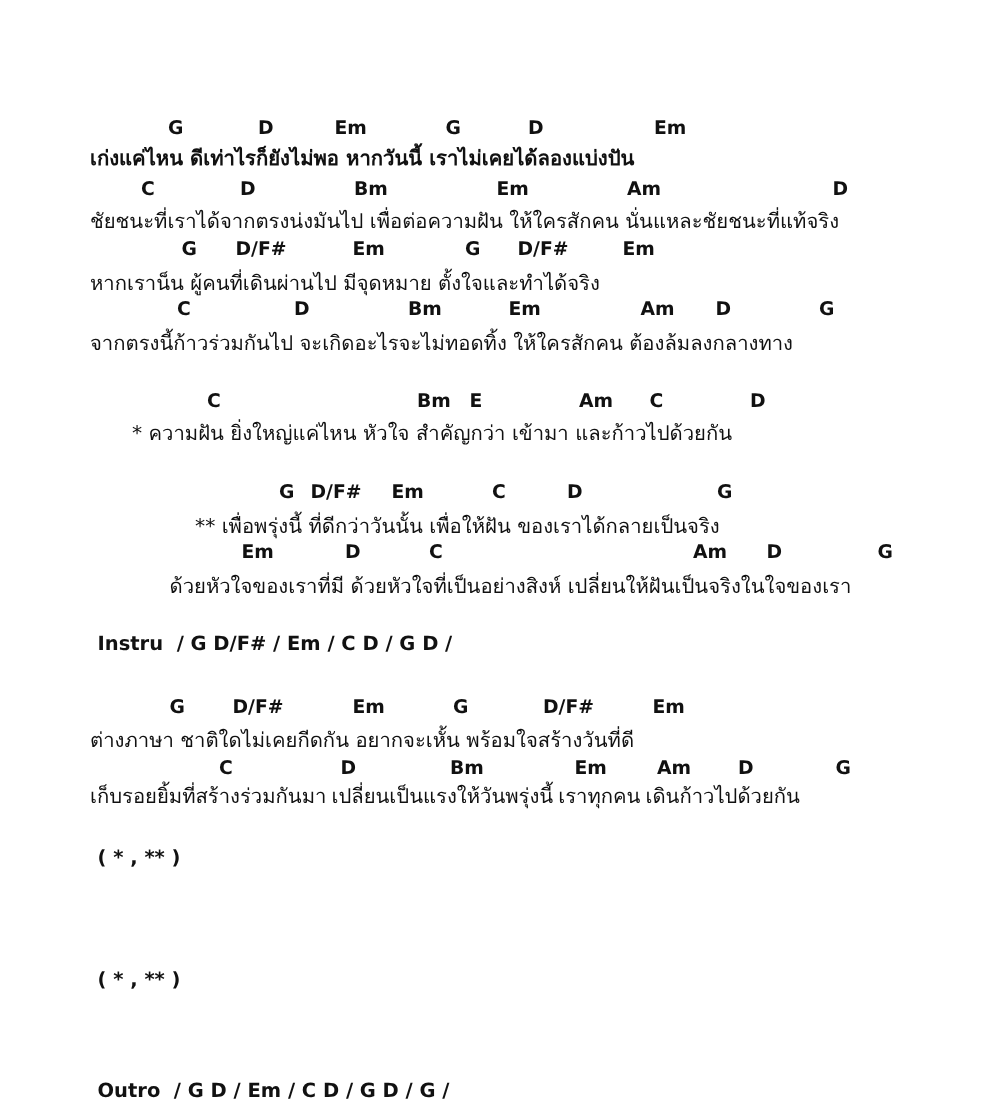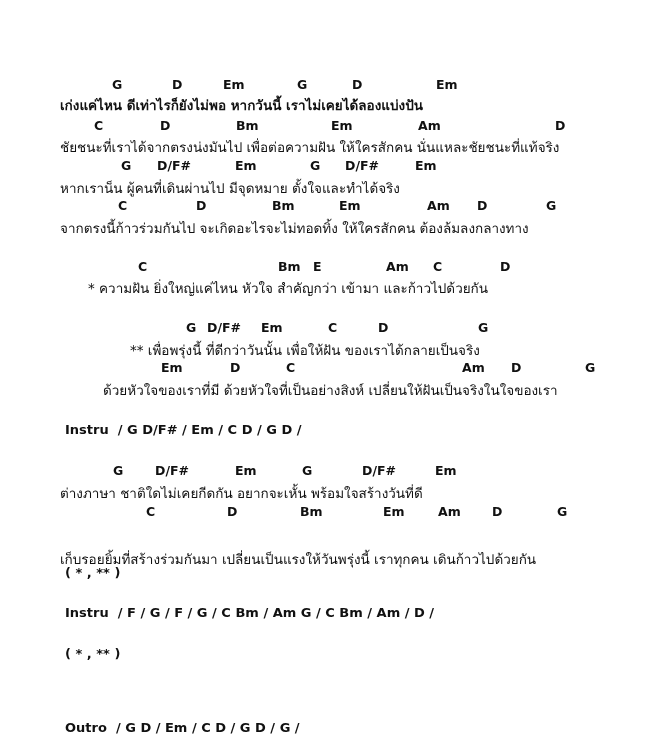--- a/index.html
+++ b/index.html
@@ -61,40 +61,39 @@
       <span class="chord" style="top: 320px; left: 328px;">C</span>
       <span class="chord" style="top: 320px; left: 378px;">D</span>
       <span class="chord" style="top: 320px; left: 478px;">G</span>
       <span class="lyric" style="top: 339px; left: 110px; margin-left: 20px;">** เพื่อพรุ่งนี้ ที่ดีกว่าวันนั้น เพื่อให้ฝัน ของเราได้กลายเป็นจริง</span>
       <span class="chord" style="top: 360px; left: 161px;">Em</span>
       <span class="chord" style="top: 360px; left: 230px;">D</span>
       <span class="chord" style="top: 360px; left: 286px;">C</span>
       <span class="chord" style="top: 360px; left: 462px;">Am</span>
       <span class="chord" style="top: 360px; left: 511px;">D</span>
       <span class="chord" style="top: 360px; left: 585px;">G</span>
-      <span class="lyric" style="top: 379px; left: 103px;">ด้วยหัวใจของเราที่มี ด้วยหัวใจที่เป็นอย่างสิงห์ เปลี่ยนให้ฝันเป็นจริงในใจของเรา</span>
+      <span class="lyric" style="top: 379px; left: 113px;">ด้วยหัวใจของเราที่มี ด้วยหัวใจที่เป็นอย่างสิงห์ เปลี่ยนให้ฝันเป็นจริงในใจของเรา</span>
     </div>
 
   <div class="sec" style="top:422px">Instru  / G D/F# / Em / C D / G D /</div>
 
   <div id="verse2">
       <span class="chord" style="top: 463px; left: 113px;">G</span>
       <span class="chord" style="top: 463px; left: 155px;">D/F#</span>
       <span class="chord" style="top: 463px; left: 235px;">Em</span>
       <span class="chord" style="top: 463px; left: 302px;">G</span>
       <span class="chord" style="top: 463px; left: 362px;">D/F#</span>
       <span class="chord" style="top: 463px; left: 435px;">Em</span>
       <span class="lyric" style="top: 482px; left: 60px;">ต่างภาษา ชาติใดไม่เคยกีดกัน อยากจะเหั้น พร้อมใจสร้างวันที่ดี</span>
       <span class="chord" style="top: 504px; left: 146px;">C</span>
       <span class="chord" style="top: 504px; left: 227px;">D</span>
       <span class="chord" style="top: 504px; left: 300px;">Bm</span>
       <span class="chord" style="top: 504px; left: 383px;">Em</span>
       <span class="chord" style="top: 504px; left: 438px;">Am</span>
       <span class="chord" style="top: 504px; left: 492px;">D</span>
       <span class="chord" style="top: 504px; left: 557px;">G</span>
-      <span class="lyric" style="top: 548px; left: 60px;">เก็บรอยยิ้มที่สร้างร่วมกันมา เปลี่ยนเป็นแรงให้วันพรุ่งนี้ เราทุกคน เดินก้าวไปด้วยกัน</span>
+      <span class="lyric" style="top: 519px; left: 60px; font-family: Liberation Serif, serif;">เก็บรอยยิ้มที่สร้างร่วมกันมา เปลี่ยนเป็นแรงให้วันพรุ่งนี้ เราทุกคน เดินก้าวไปด้วยกัน</span>
     </div>
 
   <div class="sec" style="top:565px">( * , ** )</div>
-  <div class="sec" style="top:605px">Instru  / F / G / F / G / C Bm / Am G / C Bm / Am / D /</div>
   <div class="sec" style="top:646px">( * , ** )</div>
   <div class="sec" style="top:720px">Outro  / G D / Em / C D / G D / G /</div>
 </div>
 
 </body></html>

